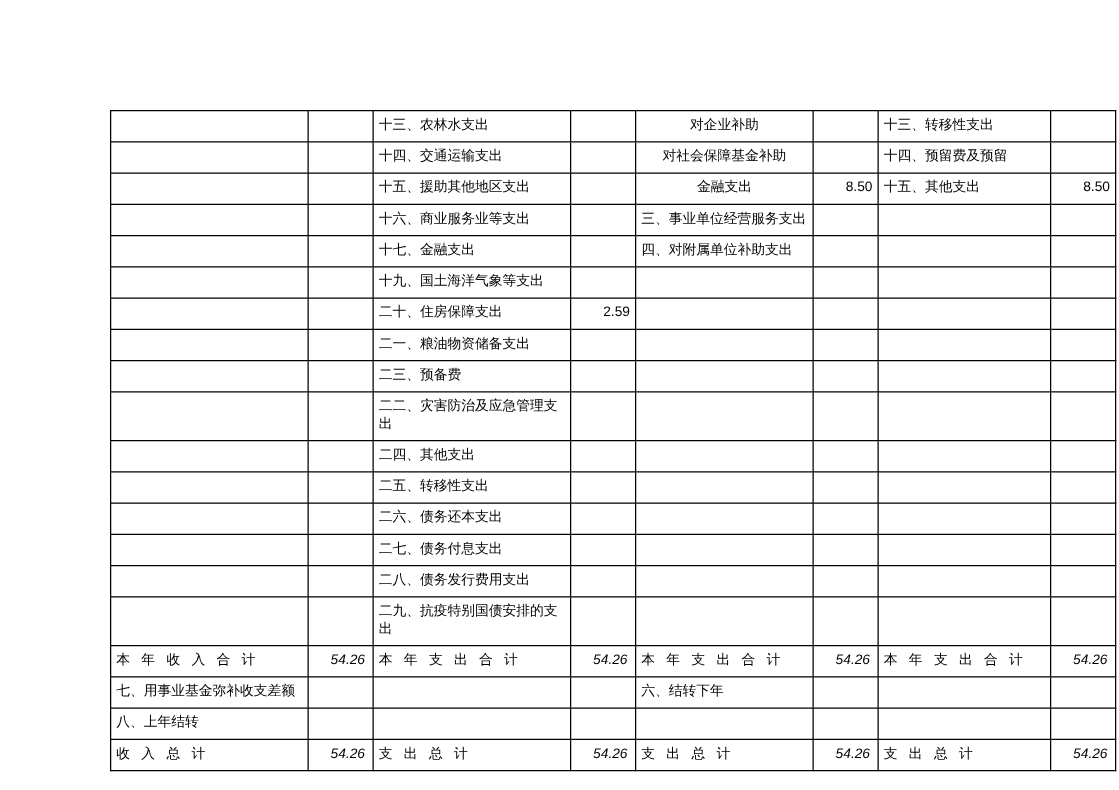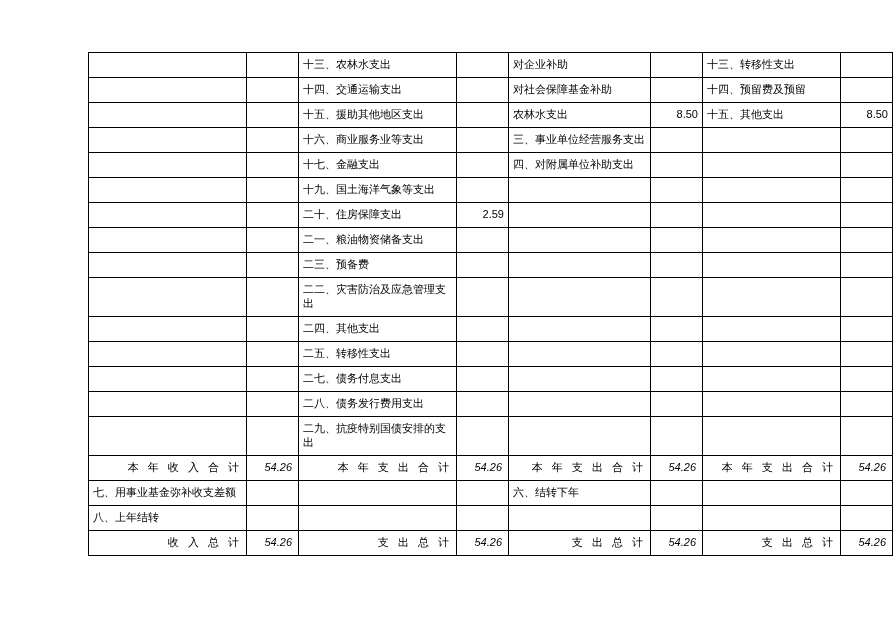--- a/index.html
+++ b/index.html
@@ -12,20 +12,21 @@
     height: 632px;
     font-family: "Liberation Sans", sans-serif;
     color: #000000;
   }
   .page {
     position: relative;
     width: 895px;
     height: 493px;
     box-sizing: border-box;
     padding: 52px 35px 0 88px;
+    margin-top: 36px;
   }
   table.budget {
     border-collapse: collapse;
     table-layout: fixed;
     width: 752px;
     font-size: 11px;
   }
   table.budget td {
     border: 1px solid #000000;
     height: 22px;
@@ -49,25 +50,25 @@
     font-size: 11px;
   }
   .ctr {
     text-align: center;
   }
   .lbl {
     text-align: left;
     padding-left: 10px;
   }
   .lbl-e {
+    text-align: center;
+    padding-left: 22px;
+  }
+  .total-row td {
     text-align: left;
-    padding-left: 22px;
-  }
-  .total-row td {
-    text-align: right;
     letter-spacing: 3px;
     padding-left: 0;
     padding-right: 0;
   }
   .total-row td.num {
     letter-spacing: 0;
     text-align: right;
     padding-right: 6px;
     font-style: italic;
   }
@@ -106,21 +107,21 @@
           <td class="lbl-e">对社会保障基金补助</td>
           <td class="num"></td>
           <td class="lbl">十四、预留费及预留</td>
           <td class="num"></td>
         </tr>
         <tr>
           <td class="lbl"></td>
           <td class="num"></td>
           <td class="lbl">十五、援助其他地区支出</td>
           <td class="num"></td>
-          <td class="lbl-e">农林水支出</td>
+          <td class="lbl-e">金融支出</td>
           <td class="num">8.50</td>
           <td class="lbl">十五、其他支出</td>
           <td class="num">8.50</td>
         </tr>
         <tr>
           <td class="lbl"></td>
           <td class="num"></td>
           <td class="lbl">十六、商业服务业等支出</td>
           <td class="num"></td>
           <td class="lbl">三、事业单位经营服务支出</td>
@@ -195,20 +196,30 @@
           <td class="num"></td>
           <td class="lbl"></td>
           <td class="num"></td>
           <td class="lbl"></td>
           <td class="num"></td>
         </tr>
         <tr>
           <td class="lbl"></td>
           <td class="num"></td>
           <td class="lbl">二五、转移性支出</td>
+          <td class="num"></td>
+          <td class="lbl"></td>
+          <td class="num"></td>
+          <td class="lbl"></td>
+          <td class="num"></td>
+        </tr>
+        <tr>
+          <td class="lbl"></td>
+          <td class="num"></td>
+          <td class="lbl">二六、债务还本支出</td>
           <td class="num"></td>
           <td class="lbl"></td>
           <td class="num"></td>
           <td class="lbl"></td>
           <td class="num"></td>
         </tr>
         <tr>
           <td class="lbl"></td>
           <td class="num"></td>
           <td class="lbl">二七、债务付息支出</td>

